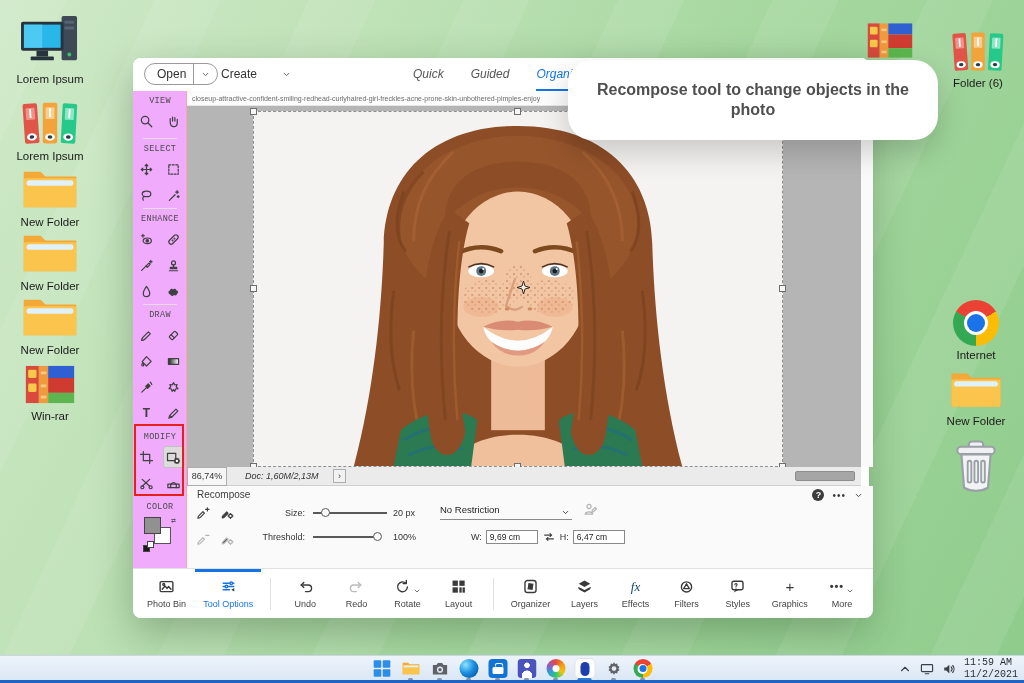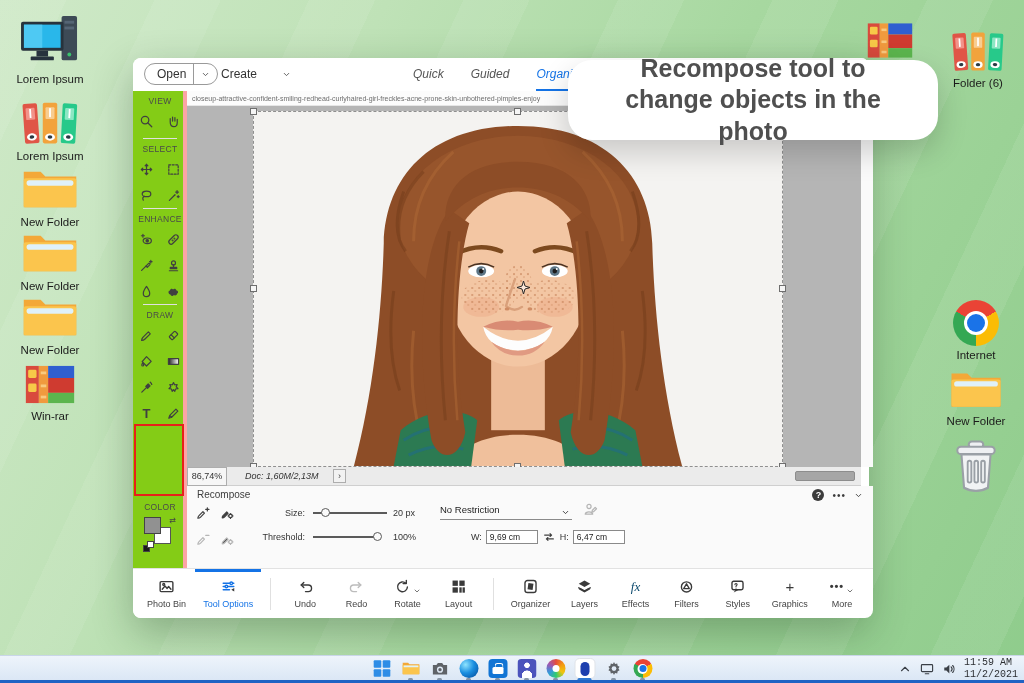--- a/index.html
+++ b/index.html
@@ -18,40 +18,40 @@
     background:conic-gradient(from -60deg, #ea4335 0 120deg, #fbbc05 120deg 240deg, #34a853 240deg 360deg); }
   .chrome::before { content:""; position:absolute; left:50%; top:50%; width:24px; height:24px; margin:-12px 0 0 -12px; border-radius:50%; background:#fff; }
   .chrome::after  { content:""; position:absolute; left:50%; top:50%; width:18px; height:18px; margin:-9px 0 0 -9px; border-radius:50%; background:#1a73e8; }
   .chrome.small { width:19px; height:19px; }
   .chrome.small::before { width:10px; height:10px; margin:-5px 0 0 -5px; }
   .chrome.small::after { width:7px; height:7px; margin:-3.5px 0 0 -3.5px; }
 
   
   .tooltip { position:absolute; left:568px; top:60px; width:370px; height:80px; background:#fff; border-radius:24px;
     box-shadow:0 12px 30px rgba(0,0,0,.18); display:flex; align-items:center; justify-content:center; text-align:center;
-    font-size:25px; font-weight:bold; color:#4f4f4f; line-height:1.25; padding:8px 26px; z-index:40; }
+    font-size:16px; font-weight:bold; color:#4f4f4f; line-height:1.25; padding:8px 26px; z-index:40; }
 
   
   .app { position:absolute; left:108px; top:58px; width:736px; height:560px; background:#fff; border-radius:8px;
     box-shadow:0 14px 40px rgba(20,50,20,.30); z-index:10;margin-left:25px; }
   .topbar { position:absolute; left:0; top:0; width:100%; height:33px; background:#fff; border-radius:8px 8px 0 0; }
   .open-btn { position:absolute; left:11px; top:5px; height:22px; border:1px solid #9a9a9a; border-radius:12px;
     display:flex; align-items:center; font-size:12px; color:#333; padding:0 7px 0 12px; gap:7px; cursor:pointer; }
   .obsep { width:1px; height:22px; background:#9a9a9a; }
   .create-btn { position:absolute; left:88px; top:5px; height:22px; display:flex; align-items:center; gap:25px; font-size:12px; color:#333; cursor:pointer; }
   .tabs { position:absolute; left:280px; top:0; height:33px; display:flex; gap:27px;font-style:italic; }
   .tab { display:flex; align-items:center; height:100%; font-size:12px; color:#555; border-bottom:2px solid transparent; cursor:pointer; }
   .tab.active { color:#1473e6; border-bottom-color:#1473e6; }
   .chev { width:9px; height:9px; stroke:#555; fill:none; stroke-width:1.6; stroke-linecap:round; stroke-linejoin:round; }
 
   .filenamebar { position:absolute; left:54px; top:33px; width:686px; height:15px; background:#fcfcfc; border-bottom:1px solid #e6e6e6;
     font-size:7px; color:#6d6d6d; line-height:15px; padding-left:5px; white-space:nowrap; overflow:hidden; }
 
   
-  .toolpanel { position:absolute; left:0; top:33px; width:54px; height:477px; background:#84cc16; border-right:4px solid #fca5a5; }
+  .toolpanel { position:absolute; left:0; top:33px; width:54px; height:477px; background:#f0abfc; border-right:1px solid #fca5a5;font-family:Liberation Mono, monospace; }
   .tsec { position:absolute; left:0; width:54px; }
   .tsec-label { font-size:8.5px; color:#4a4a4a; text-align:center; letter-spacing:.3px; height:12px; margin-bottom:2px; }
   .trow { display:flex; justify-content:center; gap:5px; margin-bottom:4px; }
   .tbtn { width:22px; height:22px; display:flex; align-items:center; justify-content:center; border-radius:3px; cursor:pointer; }
   .tbtn.sel { background:#dcdcdc; border:1px solid #c0c0c0; }
   .tsep { position:absolute; left:10px; width:34px; height:1px; background:#e0e0e0; }
   .ic { width:15px; height:15px; stroke:#404040; fill:none; stroke-width:1.3; stroke-linecap:round; stroke-linejoin:round; }
   .ic.dim { stroke:#b5b5b5; }
   .tglyph { font-size:13px; color:#404040; font-weight:bold; }
   .swatches { position:relative; width:34px; height:36px; margin:0 auto; }
@@ -620,20 +620,47 @@
           <span class="tbtn">
               <span class="tglyph">T</span>
             </span>
           <span class="tbtn">
               <svg class="ic" viewBox="0 0 16 16">
                 <use href="#i-pencil"></use>
               </svg>
             </span>
         </div>
       </div>
+      <div class="tsec" style="top:341px">
+        <div class="tsec-label">MODIFY</div>
+        <div class="trow">
+          <span class="tbtn">
+              <svg class="ic" viewBox="0 0 16 16">
+                <use href="#i-crop"></use>
+              </svg>
+            </span>
+          <span class="tbtn sel">
+              <svg class="ic" viewBox="0 0 16 16">
+                <use href="#i-recompose"></use>
+              </svg>
+            </span>
+        </div>
+        <div class="trow">
+          <span class="tbtn">
+              <svg class="ic" viewBox="0 0 16 16">
+                <use href="#i-scissors"></use>
+              </svg>
+            </span>
+          <span class="tbtn">
+              <svg class="ic" viewBox="0 0 16 16">
+                <use href="#i-straighten"></use>
+              </svg>
+            </span>
+        </div>
+      </div>
       <div class="tsec" style="top:411px">
         <div class="tsec-label">COLOR</div>
         <div class="swatches">
           <span class="sw-back"></span>
           <span class="sw-front"></span>
           <span class="sw-mini"></span>
           <span class="sw-mini2"></span>
           <span class="sw-arr">⇄</span>
         </div>
       </div>

